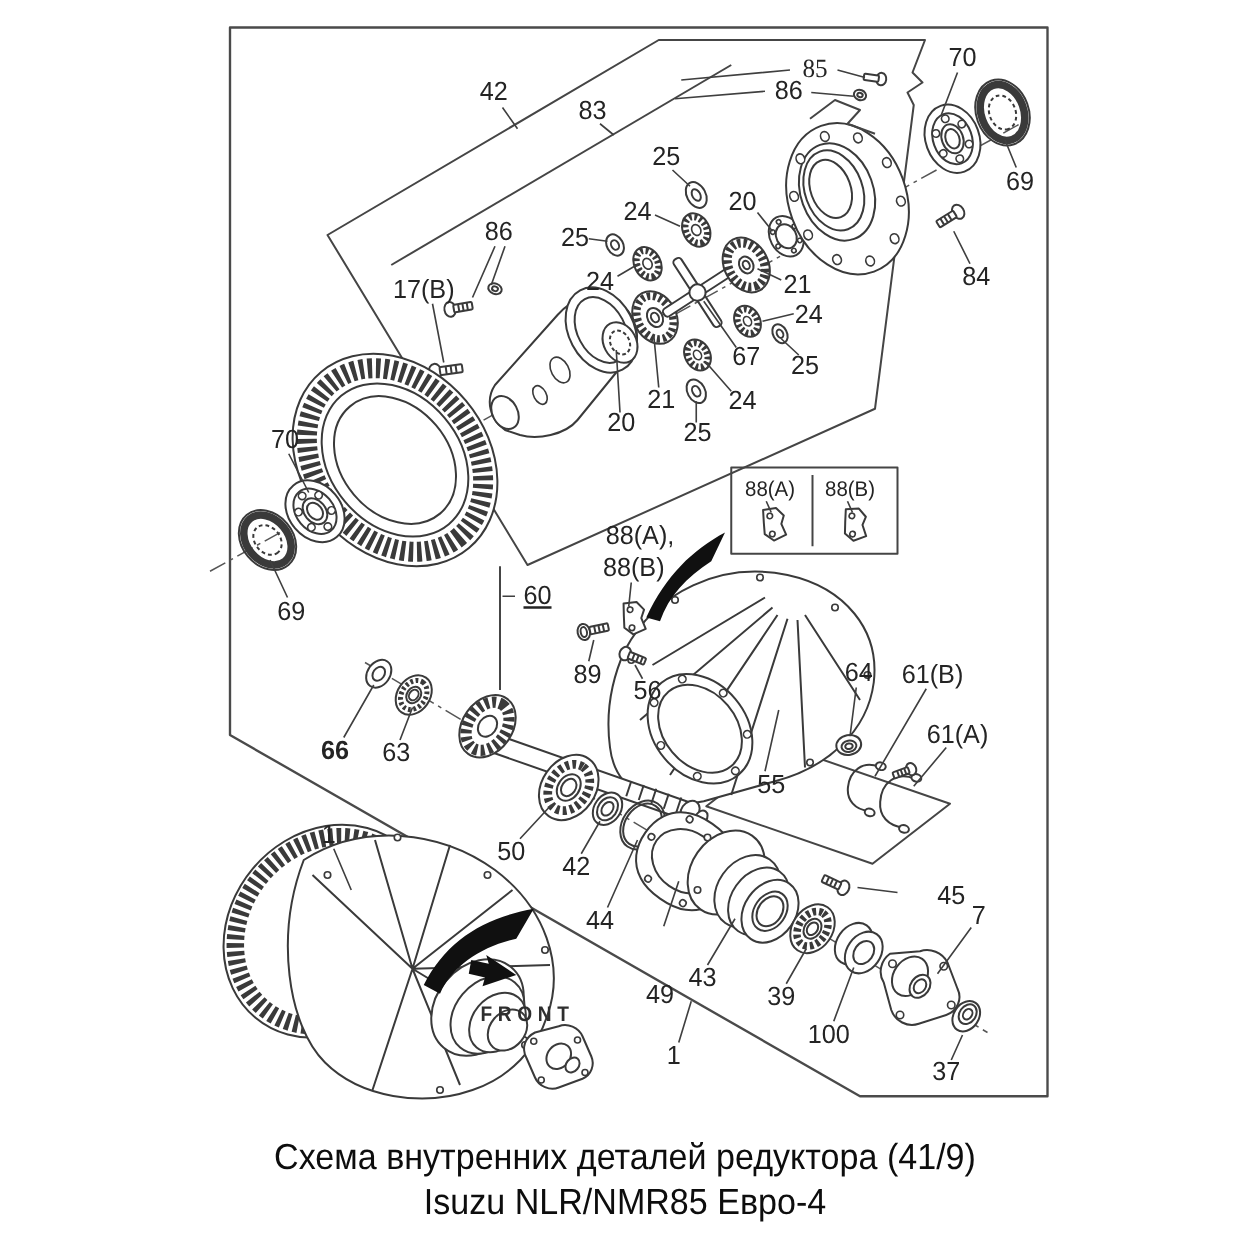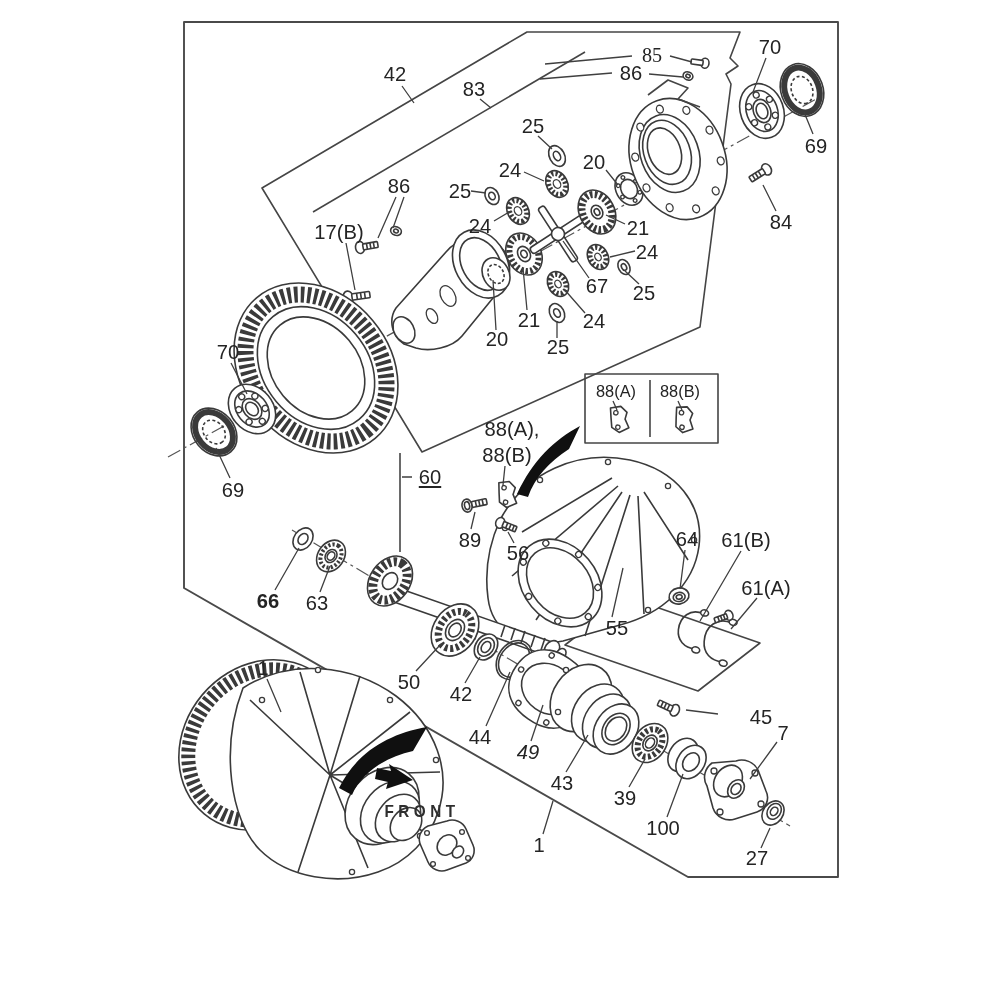--- a/index.html
+++ b/index.html
@@ -462,25 +462,29 @@
         <span class="plabel" style="left: 617px; top: 628px;">55</span>
         <span class="plabel" style="left: 687px; top: 539px;">64</span>
         <span class="plabel" style="left: 746px; top: 540px;">61(B)</span>
         <span class="plabel" style="left: 766px; top: 588px;">61(A)</span>
         <span class="plabel" style="left: 268px; top: 601px; font-weight: bold;">66</span>
         <span class="plabel" style="left: 317px; top: 603px;">63</span>
         <span class="plabel" style="left: 263px; top: 668px;">1</span>
         <span class="plabel" style="left: 409px; top: 682px;">50</span>
         <span class="plabel" style="left: 461px; top: 694px;">42</span>
         <span class="plabel" style="left: 480px; top: 737px;">44</span>
-        <span class="plabel" style="left: 528px; top: 752px; font-style: italic;">49</span>
+        <span class="plabel" style="left: 528px; top: 796px;">49</span>
         <span class="plabel" style="left: 562px; top: 783px;">43</span>
         <span class="plabel" style="left: 625px; top: 798px;">39</span>
         <span class="plabel" style="left: 663px; top: 828px;">100</span>
         <span class="plabel" style="left: 783px; top: 733px;">7</span>
         <span class="plabel" style="left: 761px; top: 717px;">45</span>
-        <span class="plabel" style="left: 757px; top: 858px;">27</span>
+        <span class="plabel" style="left: 757px; top: 858px;">37</span>
         <span class="plabel" style="left: 539px; top: 845px;">1</span>
         <span class="plabel front" style="left: 422px; top: 812px;">FRONT</span>
       </div>
   </div>
 
+  <div id="caption">
+    <span class="cl">Схема внутренних деталей редуктора (41/9)</span>
+    <span class="cl">Isuzu NLR/NMR85 Евро-4</span>
+  </div>
 </div>
 
 </body></html>

